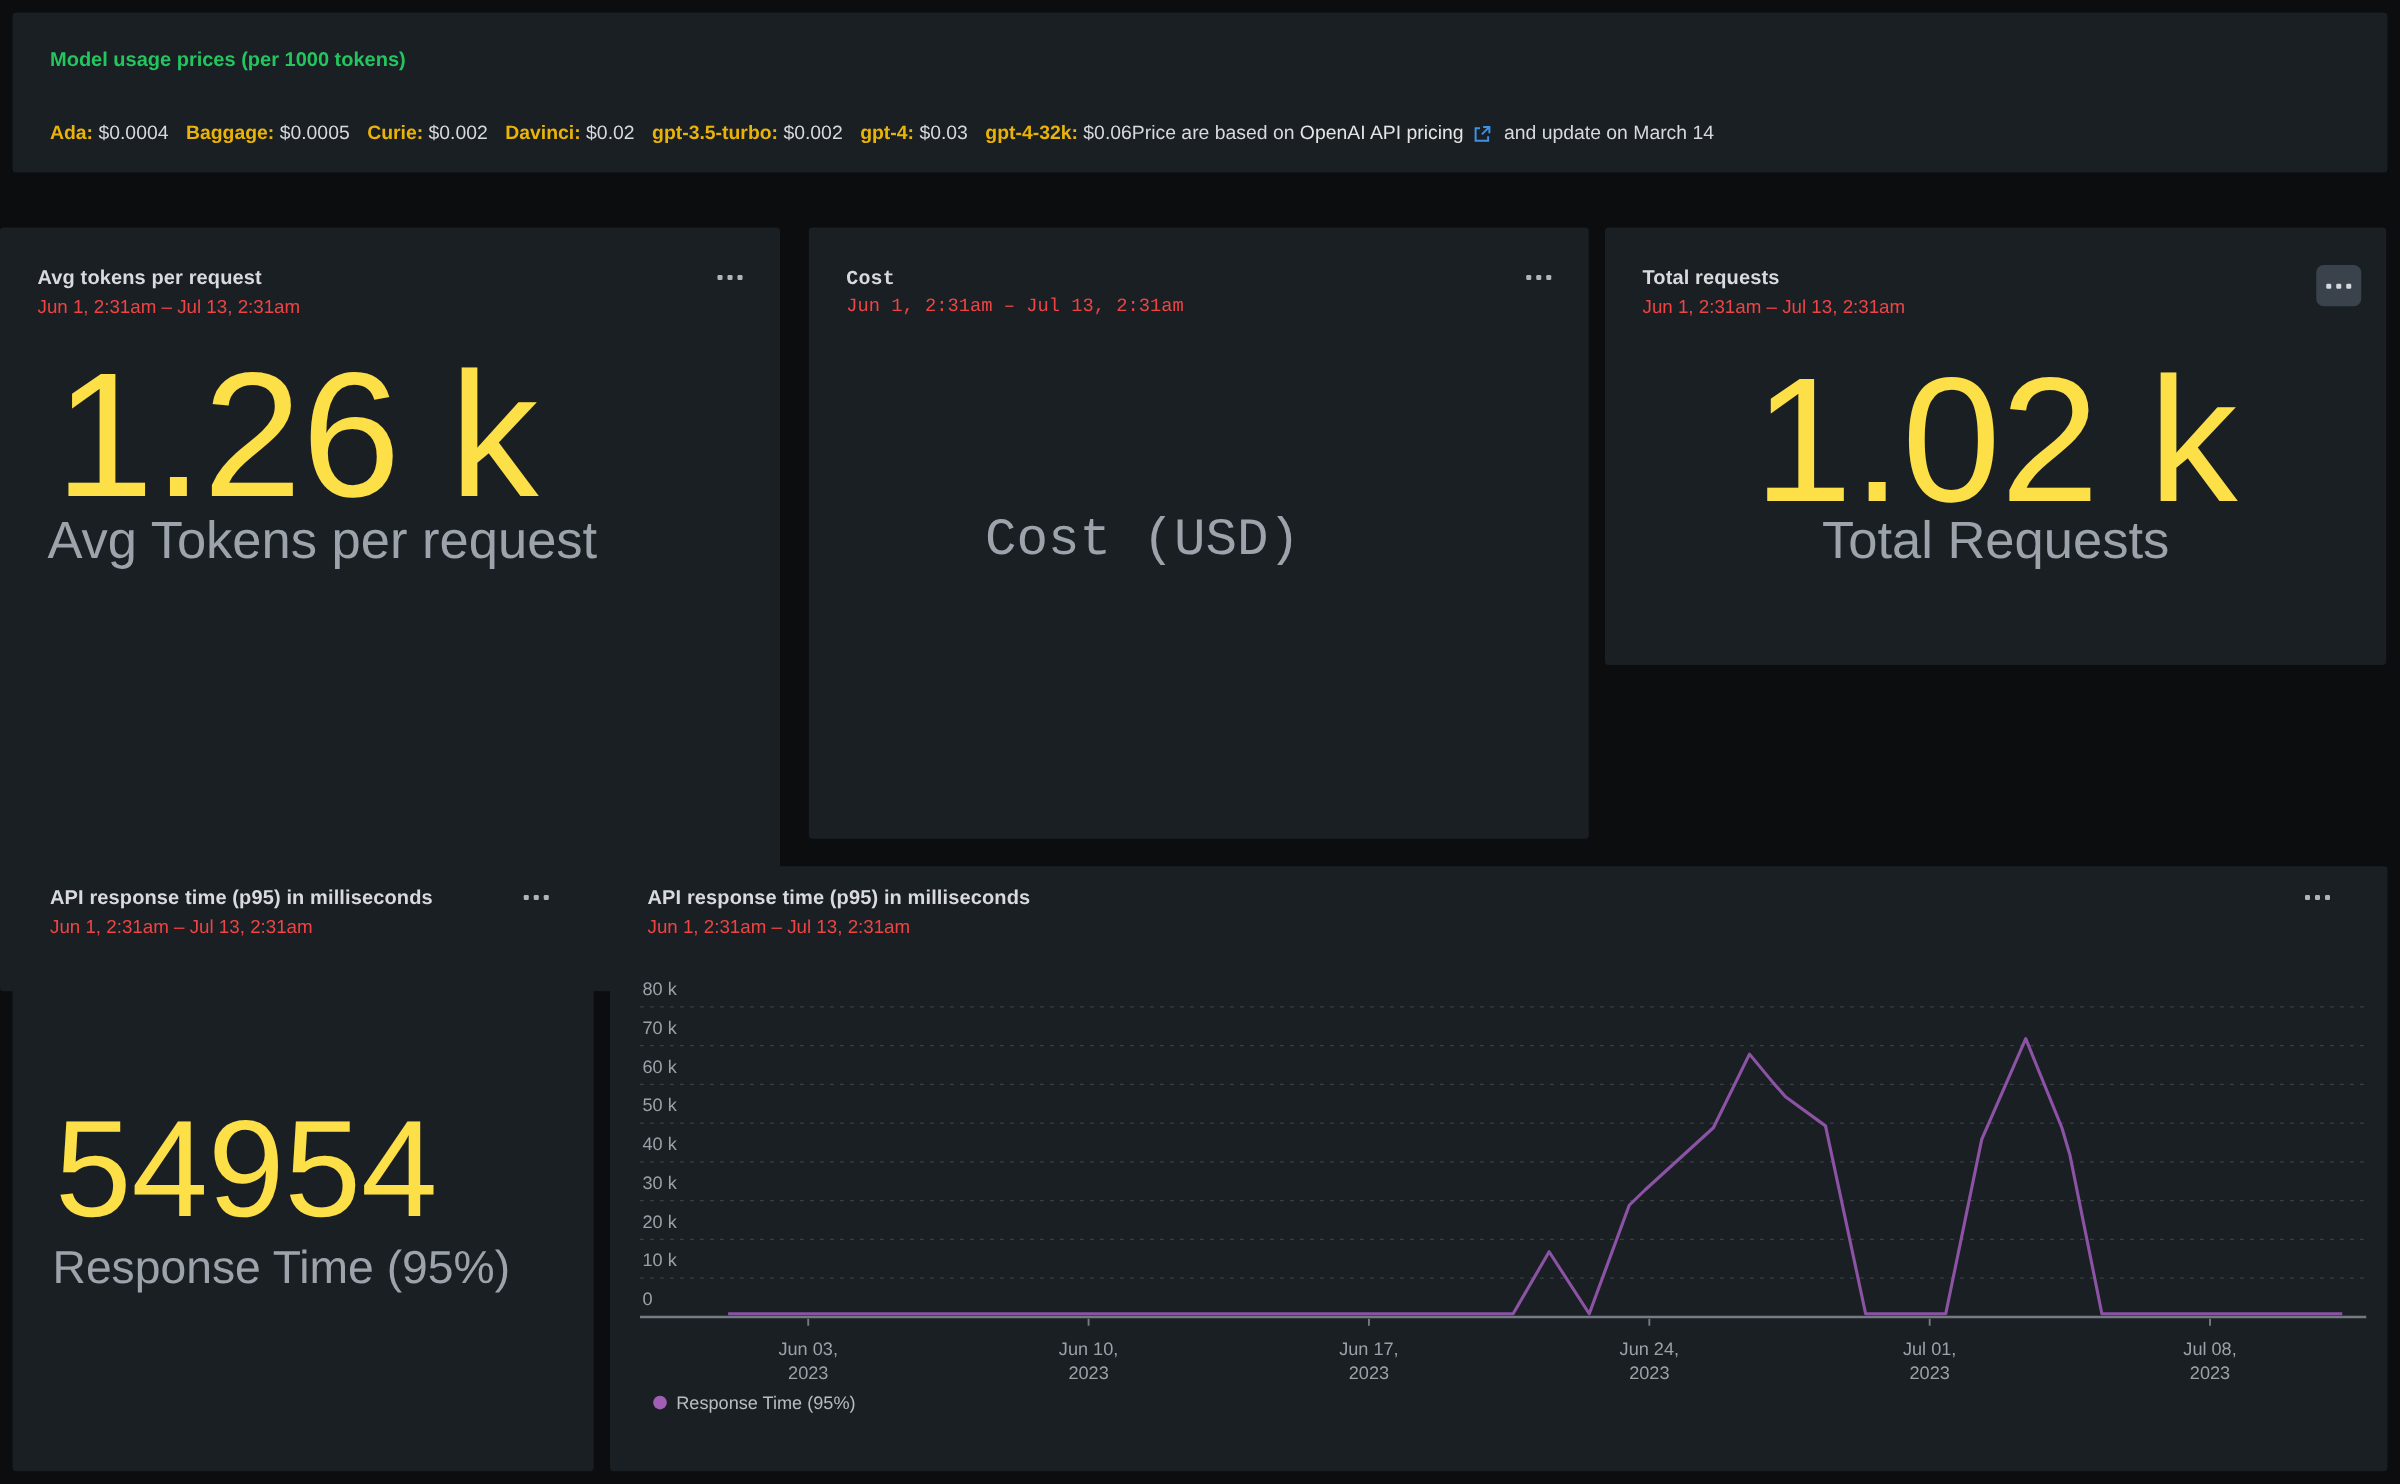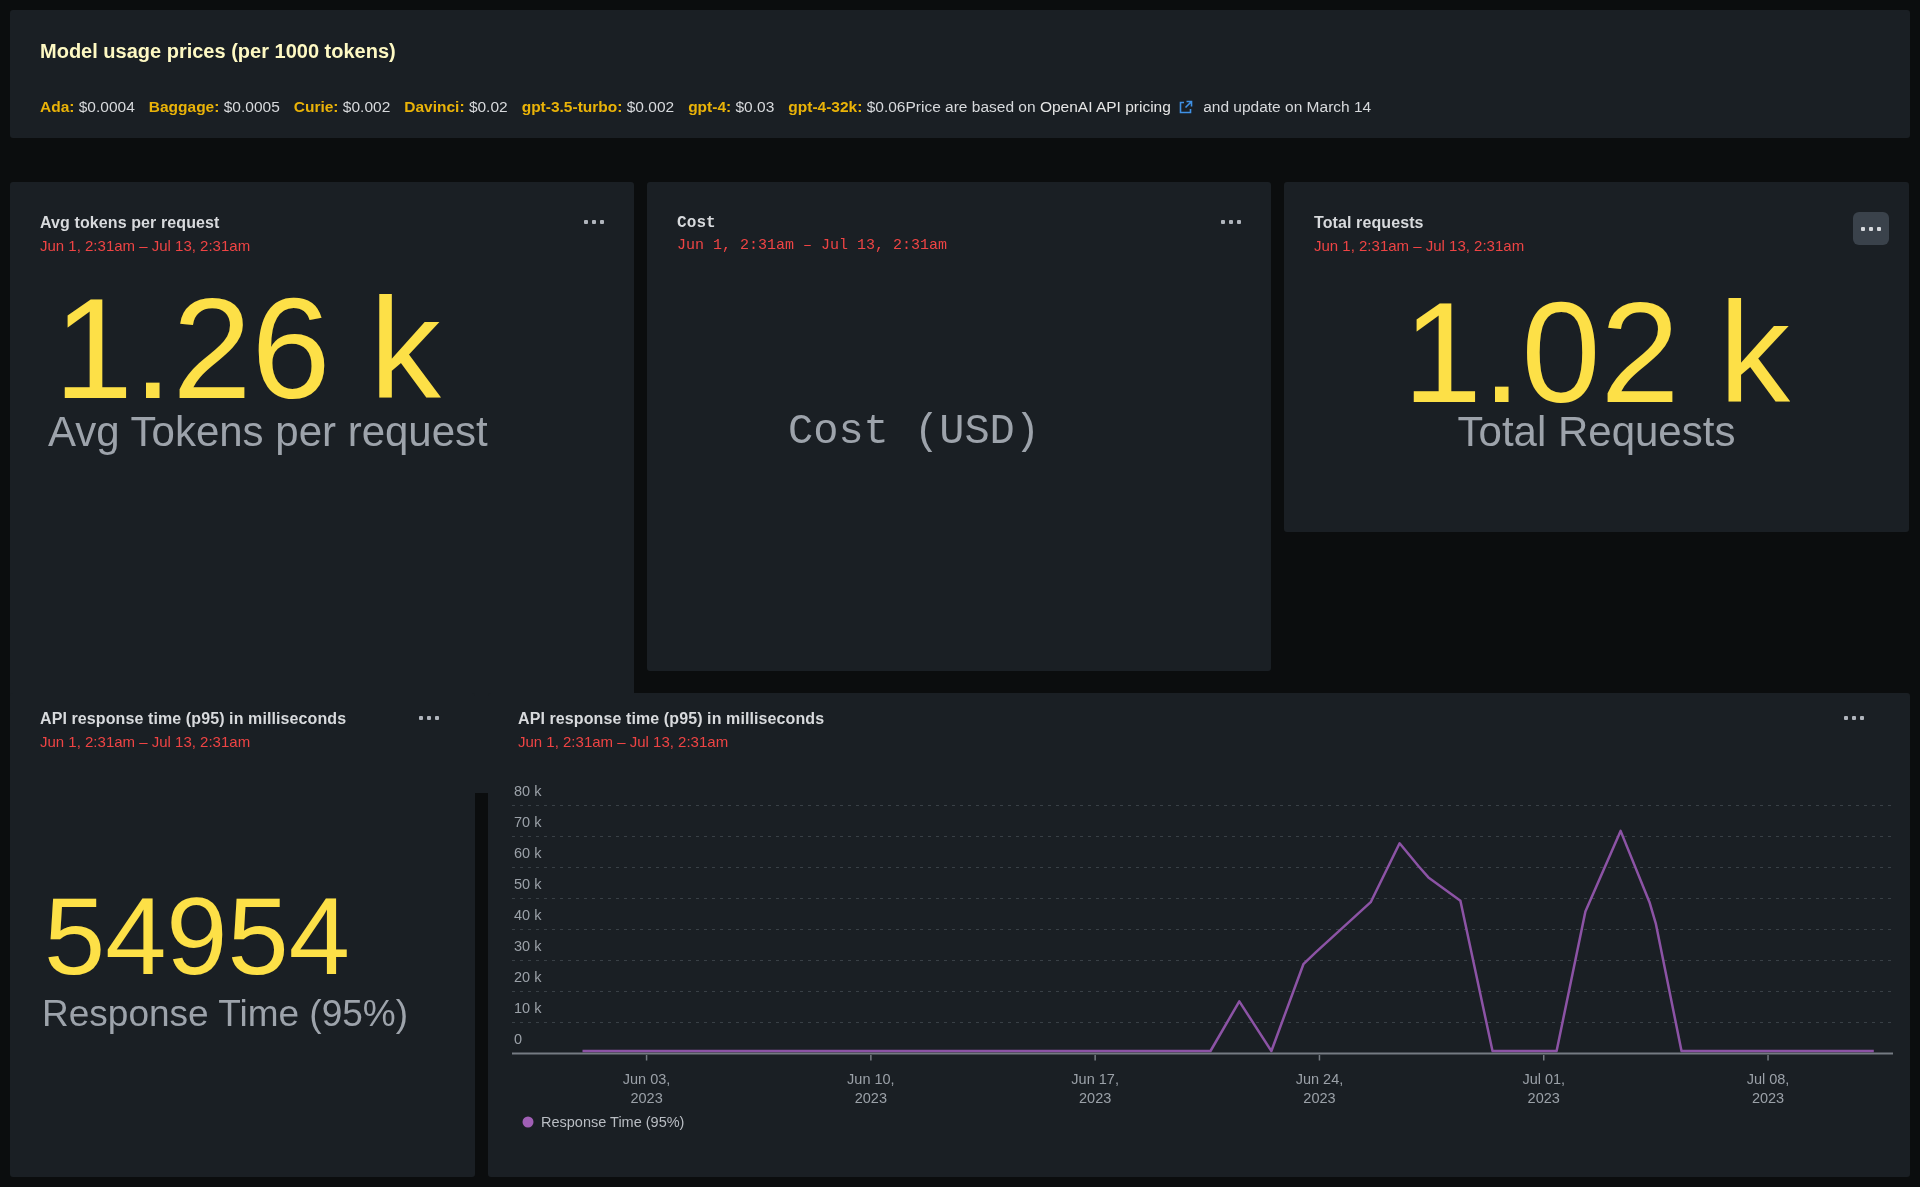--- a/index.html
+++ b/index.html
@@ -10,21 +10,21 @@
   .menu-dots{display:flex;gap:4px;align-items:center;justify-content:center;cursor:pointer;}
   .menu-dots i{width:4px;height:4px;background:#b0b5bc;border-radius:1px;display:block;}
   .menu-btn-plain{position:absolute;padding:8px;}
   .menu-btn-active{position:absolute;width:36px;height:33px;background:#3a424b;border-radius:6px;
     display:flex;align-items:center;justify-content:center;}
   .menu-btn-active .menu-dots i{background:#d6d9dd;}
   .stat-value{position:absolute;color:#fde047;font-weight:normal;line-height:1;white-space:nowrap;}
   .stat-label{position:absolute;color:#9da3ab;line-height:1.15;white-space:nowrap;}
   .center-x{left:0;right:0;text-align:center;}
   
-  #info-title{position:absolute;left:30px;top:30px;font-size:20px;font-weight:bold;color:#fef9c3;}
+  #info-title{position:absolute;left:30px;top:30px;font-size:16px;font-weight:bold;color:#22c55e;}
   #price-row{position:absolute;left:30px;top:88px;font-size:15.5px;color:#d7d9dc;display:flex;
     align-items:center;white-space:pre;}
   #price-row .plabel{font-weight:bold;color:#eab308;}
   #price-row .pval{margin-right:14px;}
   #pricing-link{color:#e5e5e5;text-decoration:none;cursor:pointer;}
   .ext-ico{display:inline-block;vertical-align:-2px;margin:0 5px 0 6px;}
   svg text{font-family:"Liberation Sans","DejaVu Sans",sans-serif;}
 </style>
 </head>
 <body>
@@ -32,21 +32,21 @@
 <div class="panel" style="left:10px;top:10px;width:1900px;height:128px;">
   <div id="info-title">Model usage prices (per 1000 tokens)</div>
   <div id="price-row">
     
   <span class="plabel">Ada: </span><span class="pval">$0.0004</span><span class="plabel">Baggage: </span><span class="pval">$0.0005</span><span class="plabel">Curie: </span><span class="pval">$0.002</span><span class="plabel">Davinci: </span><span class="pval">$0.02</span><span class="plabel">gpt-3.5-turbo: </span><span class="pval">$0.002</span><span class="plabel">gpt-4: </span><span class="pval">$0.03</span><span class="plabel">gpt-4-32k: </span><span class="pval">$0.06</span><span style="margin-left: -14px;">Price are based on </span><a id="pricing-link" href="#">OpenAI API pricing</a><svg width="17" height="17" viewBox="0 0 17 17" class="ext-ico">
         <path d="M7 3.5 H3.5 V13.5 H13.5 V10" fill="none" stroke="#3f91e5" stroke-width="1.6"></path>
         <path d="M9.5 2.5 H14.5 V7.5 M14.5 2.5 L8.5 8.5" fill="none" stroke="#3f91e5" stroke-width="1.6"></path>
       </svg><span> and update on March 14</span></div>
 </div>
 
-<div class="panel" style="left:10px;top:182px;width:624px;height:611px;">
+<div class="panel" style="left:0;top:182px;width:624px;height:611px;">
   <div style="position:absolute;left:30px;top:32px;">
     <div class="panel-title">Avg tokens per request</div>
     <div class="panel-sub">Jun 1, 2:31am – Jul 13, 2:31am</div>
   </div>
   <div class="menu-btn-plain" style="right:22px;top:30px;">
     <div class="menu-dots">
         <i></i>
         <i></i>
         <i></i>
       </div>

